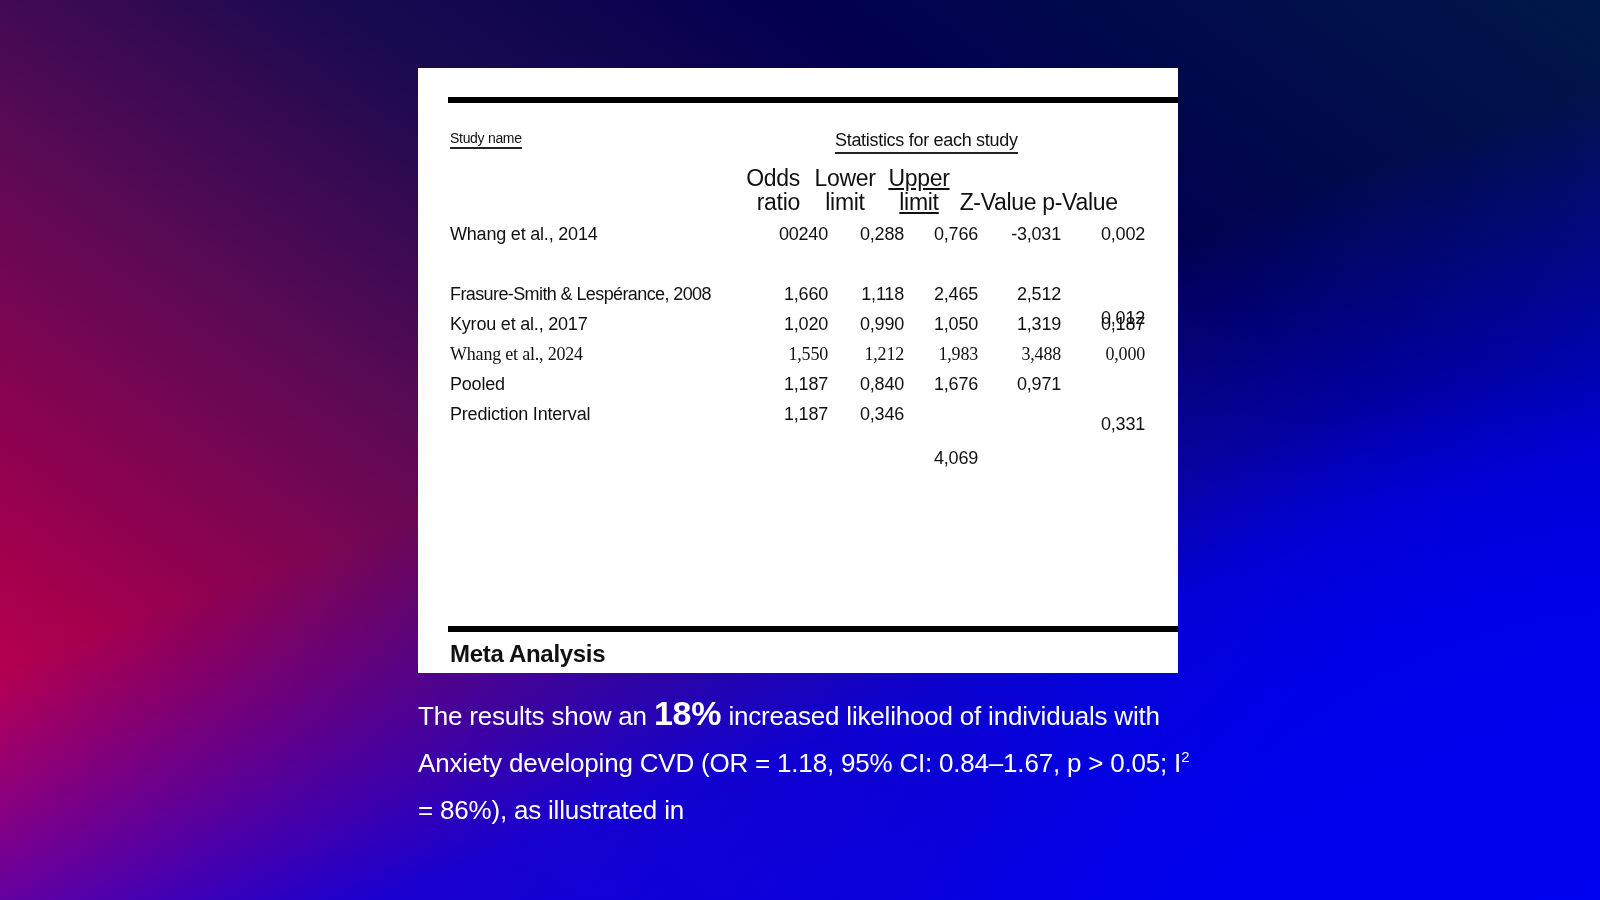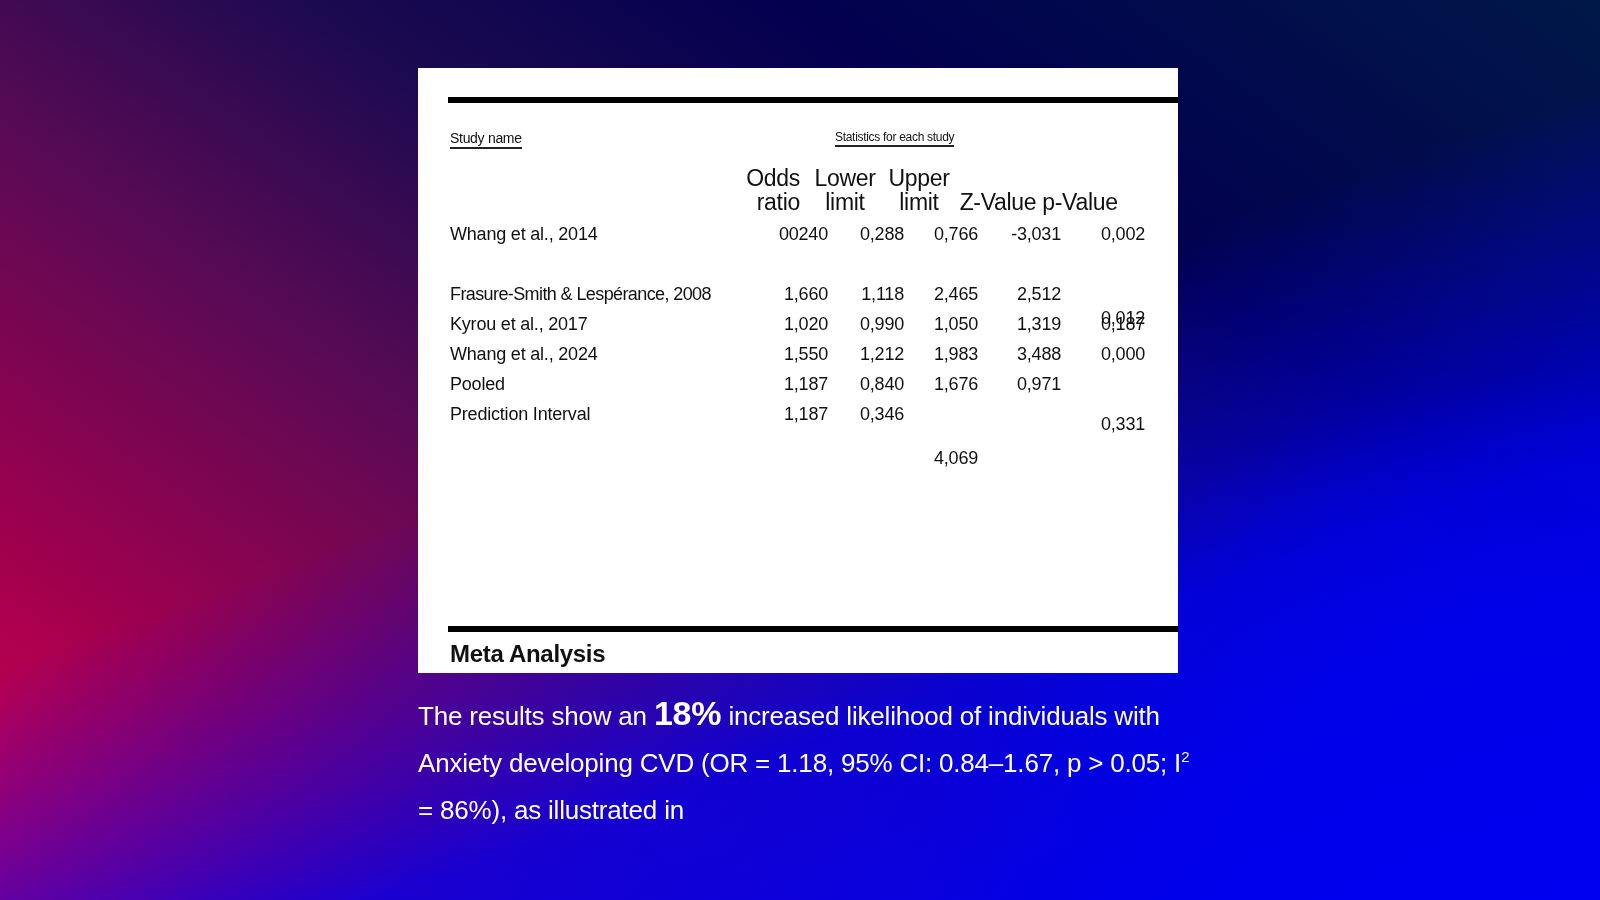--- a/index.html
+++ b/index.html
@@ -23,21 +23,21 @@
       position: absolute; left: 30px; right: 0; height: 6px; background: #000;
     }
     .rule.top { top: 29px; }
     .rule.bottom { top: 558px; }
     .hdr-study {
       position: absolute; left: 32px; top: 62px; font-size: 14px; color: #111;
       letter-spacing: -0.3px;
       border-bottom: 2px solid #222; padding-bottom: 1px;
     }
     .hdr-stats {
-      position: absolute; left: 417px; top: 62px; font-size: 12px; color: #111;
+      position: absolute; left: 417px; top: 62px; font-size: 18px; color: #111;
       letter-spacing: -0.3px;
       border-bottom: 2px solid #222; padding-bottom: 1px;
     }
     .col-hdr {
       position: absolute; top: 98px; font-size: 23px; color: #111; text-align: center;
       line-height: 24px; letter-spacing: -0.3px;
     }
     .col-hdr.right { text-align: right; }
     .row {
       position: absolute; left: 32px; height: 30px; width: 700px; font-size: 18px; color: #111;
@@ -67,21 +67,21 @@
   <div class="hdr-stats">Statistics for each study</div>
 
   <div class="col-hdr right" style="left:322px; width:60px;">
     <div>Odds</div>
     <div>ratio</div>
   </div>
   <div class="col-hdr" style="left:392px; width:70px;">
     <div>Lower</div>
     <div>limit</div>
   </div>
-  <div class="col-hdr" style="left:466px; width:70px;">
+  <div class="col-hdr" style="left:466px; width:70px;text-decoration:underline;">
     <div>Upper</div>
     <div>limit</div>
   </div>
   <div class="col-hdr" style="left:540px; width:80px;">
     <div>&nbsp;</div>
     <div>Z-Value</div>
   </div>
   <div class="col-hdr" style="left:622px; width:80px;">
     <div>&nbsp;</div>
     <div>p-Value</div>
@@ -104,21 +104,21 @@
     <span class="cell" style="right:5px;margin-top:24px;">0,012</span>
   </div>
   <div class="row" style="top:246px;">
     <span class="name">Kyrou et al., 2017</span>
     <span class="cell" style="right:322px;">1,020</span>
     <span class="cell" style="right:246px;">0,990</span>
     <span class="cell" style="right:172px;">1,050</span>
     <span class="cell" style="right:89px;">1,319</span>
     <span class="cell" style="right:5px;">0,187</span>
   </div>
-  <div class="row" style="top:276px;">
+  <div class="row" style="top:276px;font-family:Liberation Serif, serif;">
     <span class="name">Whang et al., 2024</span>
     <span class="cell" style="right:322px;">1,550</span>
     <span class="cell" style="right:246px;">1,212</span>
     <span class="cell" style="right:172px;">1,983</span>
     <span class="cell" style="right:89px;">3,488</span>
     <span class="cell" style="right:5px;">0,000</span>
   </div>
   <div class="row" style="top:306px;">
     <span class="name">Pooled</span>
     <span class="cell" style="right:322px;">1,187</span>

